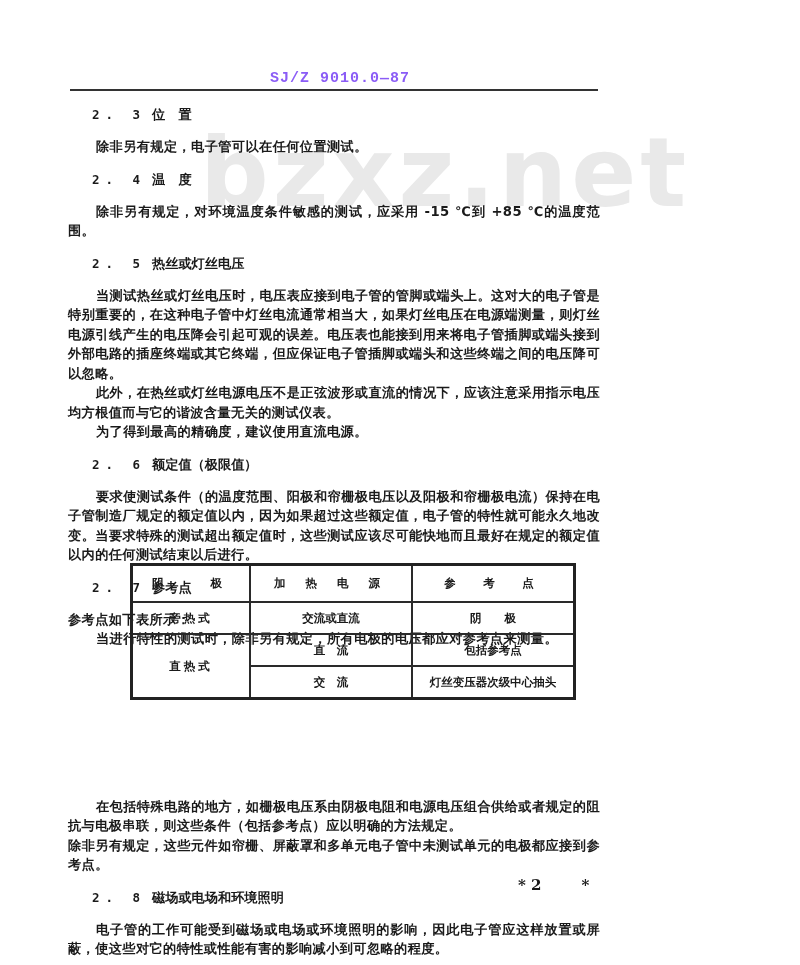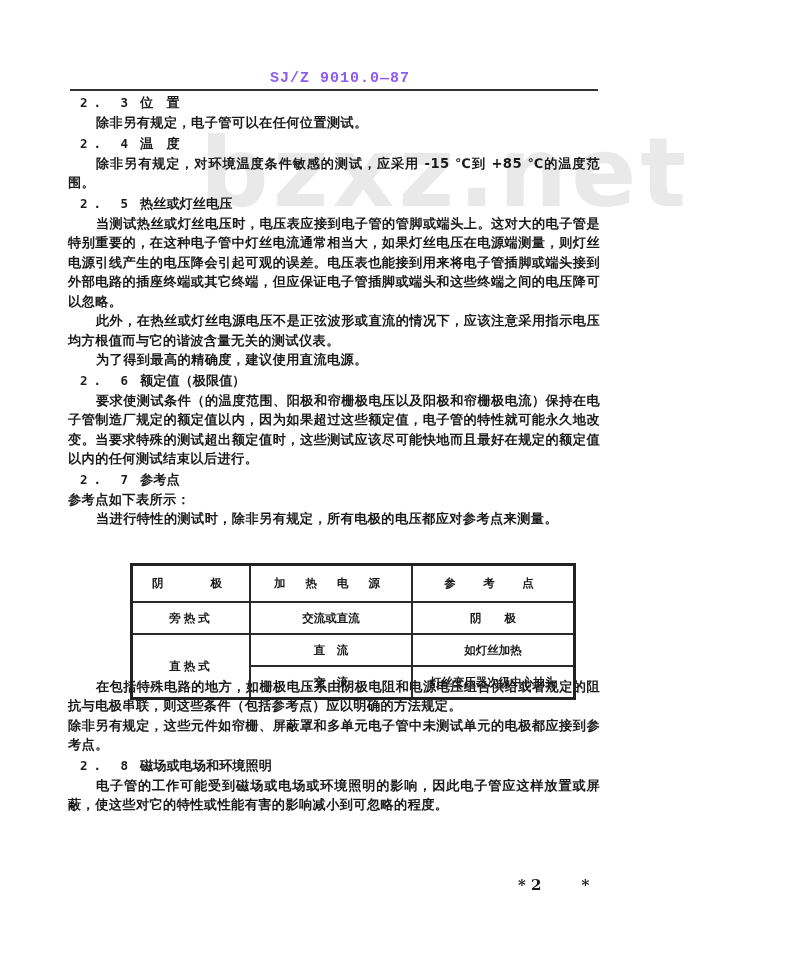--- a/index.html
+++ b/index.html
@@ -13,21 +13,21 @@
                z-index: 0; }
 
   .header { position: absolute; left: 0; top: 70px; width: 668px; text-align: center;
             font-family: "Liberation Mono", "DejaVu Sans Mono", monospace; font-size: 15px;
             letter-spacing: 1px; color: #8b5cf6; z-index: 1; }
   .header .std { margin-left: 12px; font-weight: bold; }
   .rule { position: absolute; left: 70px; top: 89px; width: 528px; height: 2px; background: #333; z-index: 1; }
 
   .content { position: absolute; left: 68px; top: 92px; width: 532px; z-index: 1;
              font-size: 13.2px; line-height: 19.5px; }
-  .h { font-weight: bold; margin: 0; padding-left: 12px; height: 21px; line-height: 21px; }
+  .h { font-weight: bold; margin: 12px; padding-left: 12px; height: 21px; line-height: 21px; }
   .h .num { display: inline-block; width: 60px; letter-spacing: 6px; font-family: "DejaVu Sans Mono", monospace; font-size: 12.5px; }
   .p { margin: 0; text-indent: 28px; text-align: justify; letter-spacing: 0.4px; font-weight: 600; }
   .p.noind { text-indent: 0; }
 
   .table-wrap { position: absolute; left: 110px; top: 563px; z-index: 1; padding-left: 20px; }
   table { border-collapse: collapse; font-size: 11.5px; font-weight: bold; }
   td { border: 2px solid #2a2a2a; padding: 0 12px; height: 30px; text-align: center; }
   .c1 { width: 92px; letter-spacing: 3px; }
   .c2 { width: 136px; }
   .c3 { width: 136px; }
@@ -100,21 +100,21 @@
         <td class="c3">参　考　点</td>
       </tr>
       <tr>
         <td class="c1">旁热式</td>
         <td class="c2">交流或直流</td>
         <td class="c3">阴　　极</td>
       </tr>
       <tr>
         <td class="c1" rowspan="2">直热式</td>
         <td class="c2">直　流</td>
-        <td class="c3">如灯丝加热</td>
+        <td class="c3">包括参考点</td>
       </tr>
       <tr>
         <td class="c2">交　流</td>
         <td class="c3">灯丝变压器次级中心抽头</td>
       </tr>
     </tbody>
       </table>
   </div>
 
   <div class="footer">

